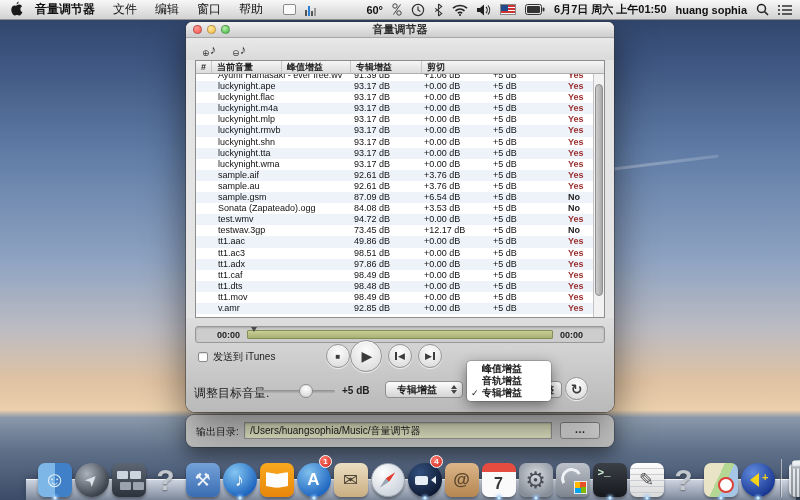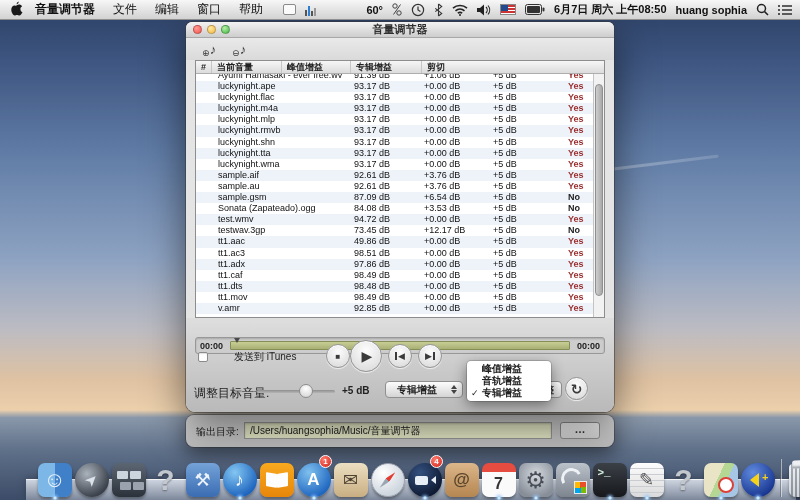--- a/index.html
+++ b/index.html
@@ -63,30 +63,30 @@
   .th-peak{width:69px;} .th-album{width:71px;} .th-clip{width:38px;border-right:none;}
   .c-clip.yes { color:#9a2f2f; font-weight:bold; }
   .c-clip.no { color:#222; font-weight:bold; }
   .vscroll { position:absolute; right:0; top:13px; bottom:0; width:11px; background:#f2f2f2; border-left:1px solid #c4c4c4; }
   .vthumb { position:absolute; left:1px; top:10px; width:8px; height:212px; border-radius:4px;
     background:linear-gradient(90deg,#cecece,#a9a9a9); border:1px solid #8e8e8e; }
 
   
   .bottom-panel { position:absolute; left:0; top:296px; right:0; bottom:0;
     background:linear-gradient(180deg,#dedede,#b9b9b9); border-radius:0 0 9px 9px; }
-  .progress-well { position:absolute; left:9px; right:9px; top:19px; height:17px; display:flex; align-items:center;
-    background:#cdcdcd; border:1px solid #989898; border-radius:3px; box-shadow:inset 0 1px 2px rgba(0,0,0,.18); padding:0 4px; }
+  .progress-well { position:absolute; left:9px; right:9px; top:8px; height:17px; display:flex; align-items:center;
+    background:#cdcdcd; border:1px solid #989898; border-radius:3px; box-shadow:inset 0 1px 2px rgba(0,0,0,.18); padding:0 21px; }
   .ptime { font-size:9px; font-weight:bold; color:#222; }
   .pbar { flex:1; height:9px; margin:0 7px; position:relative; border-radius:1px;
     background:linear-gradient(180deg,#c8ce95,#a9b074); border:1px solid #878e55; }
   .pmark { position:absolute; left:3px; top:-4px; width:0; height:0;
     border-left:3px solid transparent; border-right:3px solid transparent; border-top:5px solid #4a4a4a; }
   .checkbox-row { position:absolute; left:12px; top:32px; display:flex; align-items:center; gap:5px; }
   .cbox { width:10px; height:10px; background:#fdfdfd; border:1px solid #8a8a8a; border-radius:2px; box-shadow:inset 0 1px 1px rgba(0,0,0,.12); }
-  .cb-label { font-size:10px; color:#222;margin-left:21px; }
+  .cb-label { font-size:10px; color:#222; }
   .round-btn { position:absolute; border-radius:50%; border:1px solid #969696;
     background:radial-gradient(circle at 50% 32%,#fdfdfd,#d6d6d6); box-shadow:0 1px 1px rgba(255,255,255,.7), inset 0 1px 1px rgba(255,255,255,.9);
     display:flex; align-items:center; justify-content:center; color:#3b3b3b; }
   .b-stop { left:140px; top:26px; width:24px; height:24px; font-size:8px; }
   .b-play { left:164px; top:22px; width:32px; height:32px; font-size:14px; z-index:2; }
   .b-play span { margin-left:2px; }
   .b-prev { left:202px; top:26px; width:24px; height:24px; }
   .b-next { left:232px; top:26px; width:24px; height:24px; }
   .skip { display:flex; align-items:center; gap:1px; font-size:9px; }
   .skip .bar { width:2px; height:8px; background:#3b3b3b; }
@@ -259,21 +259,21 @@
         </svg>
     </span>
     <span class="flag"></span>
     <span>
       <svg width="20" height="11" viewBox="0 0 20 11">
           <rect x="0.5" y="0.5" width="16" height="10" rx="2" fill="none" stroke="#333"></rect>
           <rect x="2" y="2" width="13" height="7" rx="1" fill="#333"></rect>
           <rect x="17.5" y="3.5" width="2" height="4" rx="1" fill="#333"></rect>
         </svg>
     </span>
-    <span class="mb-date">6月7日 周六 上午08:50</span>
+    <span class="mb-date">6月7日 周六 上午01:50</span>
     <span class="mb-user">huang sophia</span>
     <span>
       <svg width="13" height="13" viewBox="0 0 13 13" fill="none" stroke="#222" stroke-width="1.5">
           <circle cx="5.5" cy="5.5" r="4"></circle>
           <line x1="8.6" y1="8.6" x2="12" y2="12"></line>
         </svg>
     </span>
     <span>
       <svg width="14" height="12" viewBox="0 0 14 12" stroke="#222" stroke-width="1.4">
           <line x1="4" y1="2" x2="14" y2="2"></line>

